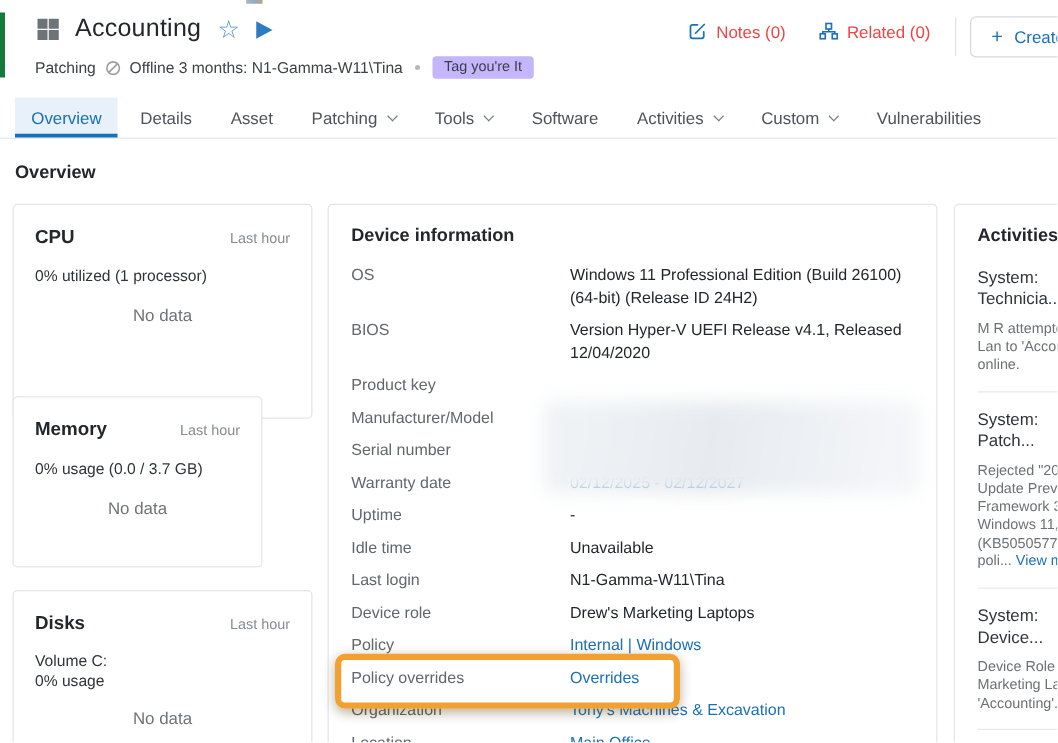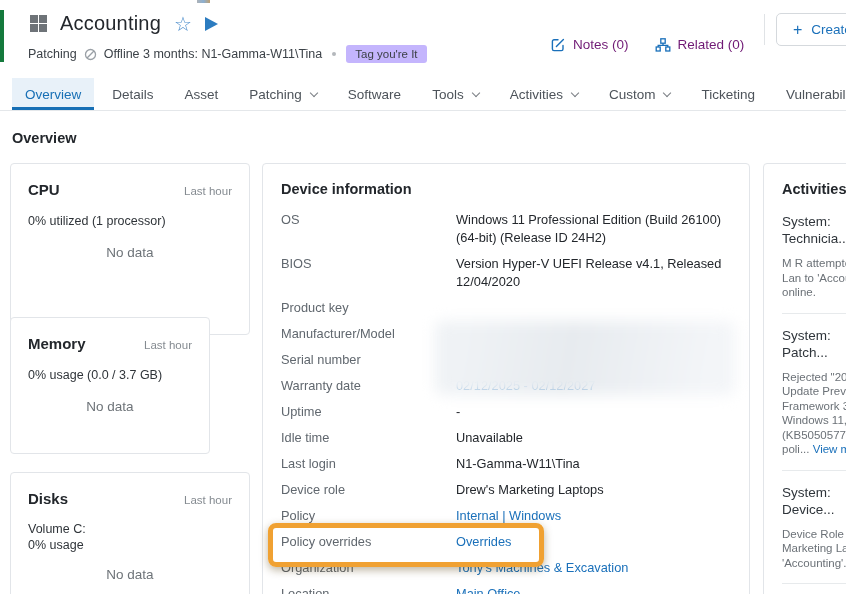--- a/index.html
+++ b/index.html
@@ -12,21 +12,21 @@
   .title-row { position:absolute; left:30px; top:12px; display:flex; align-items:center; gap:13px; }
   .win-icon { width:17px; height:17px; display:grid; grid-template-columns:1fr 1fr; grid-template-rows:1fr 1fr; gap:1.5px; }
   .win-icon div { background:#6e7378; }
   .device-title { font-size:20px; font-weight:400; color:#23272c; letter-spacing:.2px; }
   .star-icon { font-size:20px; color:#4f8fcc; line-height:1; cursor:pointer; }
   .play-icon { width:0; height:0; border-left:13px solid #2c7cc0; border-top:7.5px solid transparent; border-bottom:7.5px solid transparent; cursor:pointer; }
   .subtitle { position:absolute; left:28px; top:45px; display:flex; align-items:center; gap:7px; font-size:12.5px; color:#3c4248; }
   .subtitle .sep-dot { width:4px; height:4px; border-radius:50%; background:#b4b8bc; margin:0 3px; }
   .tag-chip { background:#c4b5fd; color:#3a3f45; font-size:11.5px; padding:3px 9px; border-radius:3px; cursor:pointer; }
   .hdr-actions { position:absolute; left:550px; top:17px; display:flex; align-items:center; gap:26px; }
-  .hdr-link { display:flex; align-items:flex-start; gap:7px; color:#701a75; font-size:13.5px; cursor:pointer; white-space:nowrap;margin-top:20px; }
+  .hdr-link { display:flex; align-items:center; gap:7px; color:#ef4444; font-size:13.5px; cursor:pointer; white-space:nowrap; }
   .hdr-divider { position:absolute; left:764px; top:14px; width:1px; height:31px; background:#e0e3e6; }
   .create-btn { position:absolute; left:776px; top:13px; width:110px; height:33px; background:#fff; border:1px solid #d5d9dd; border-radius:5px; color:#1a70ba; font-size:13.5px; display:flex; align-items:center; justify-content:flex-start; gap:9px; padding:0 16px; cursor:pointer; }
   .create-btn .plus { font-size:16px; line-height:1; }
   .edge-artifact { position:absolute; left:197px; top:0; width:13px; height:3px; background:linear-gradient(90deg,#9aa0a6,#6f9bc4,#b0884f); opacity:.8; }
 
   
   .tabs { position:absolute; left:0; top:78px; width:846px; height:33px; border-bottom:1px solid #e4e7ea; display:flex; align-items:stretch; padding-left:12px; gap:5px; }
   .tab { display:flex; align-items:center; padding:0 13px; font-size:13.5px; color:#4d535a; white-space:nowrap; cursor:pointer; }
   .tab.active { background:#e8f1f9; color:#176fb5; box-shadow:inset 0 -3px 0 #176fb5; }
   .chev { display:inline-block; width:6px; height:6px; border-right:1.5px solid currentColor; border-bottom:1.5px solid currentColor; transform:rotate(45deg); margin-left:9px; margin-bottom:3px; opacity:.75; }
@@ -131,36 +131,33 @@
         <span>Details</span>
       </div>
     <div class="tab">
         <span>Asset</span>
       </div>
     <div class="tab">
         <span>Patching</span>
         <span class="chev"></span>
       </div>
     <div class="tab">
-        <span>Software</span>
-      </div>
-    <div class="tab">
         <span>Tools</span>
         <span class="chev"></span>
       </div>
     <div class="tab">
+        <span>Software</span>
+      </div>
+    <div class="tab">
         <span>Activities</span>
         <span class="chev"></span>
       </div>
     <div class="tab">
         <span>Custom</span>
         <span class="chev"></span>
-      </div>
-    <div class="tab">
-        <span>Ticketing</span>
       </div>
     <div class="tab">
         <span>Vulnerabilities</span>
       </div>
 
   </div>
 
   <div class="section-title">Overview</div>
 
   <div class="card" id="cpu-card">

